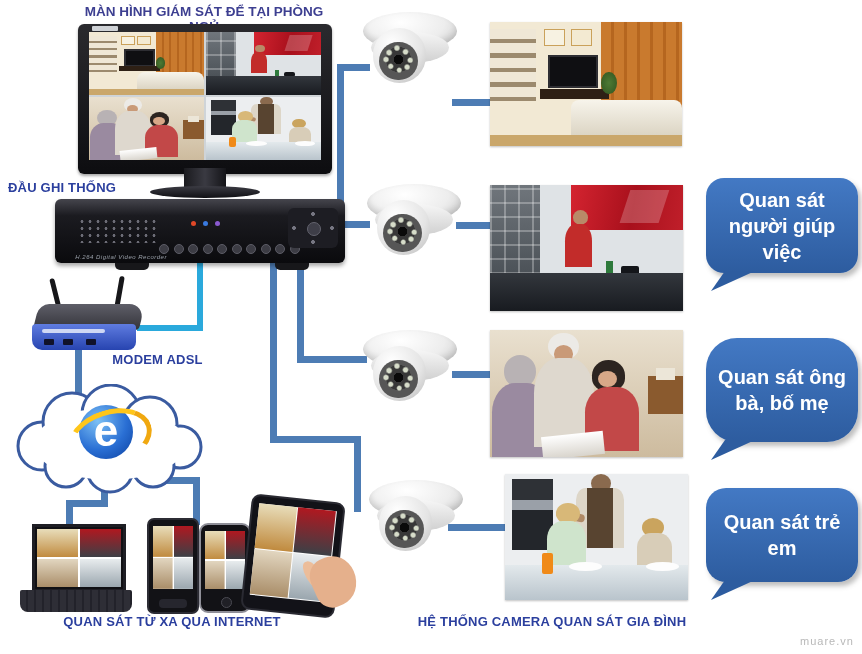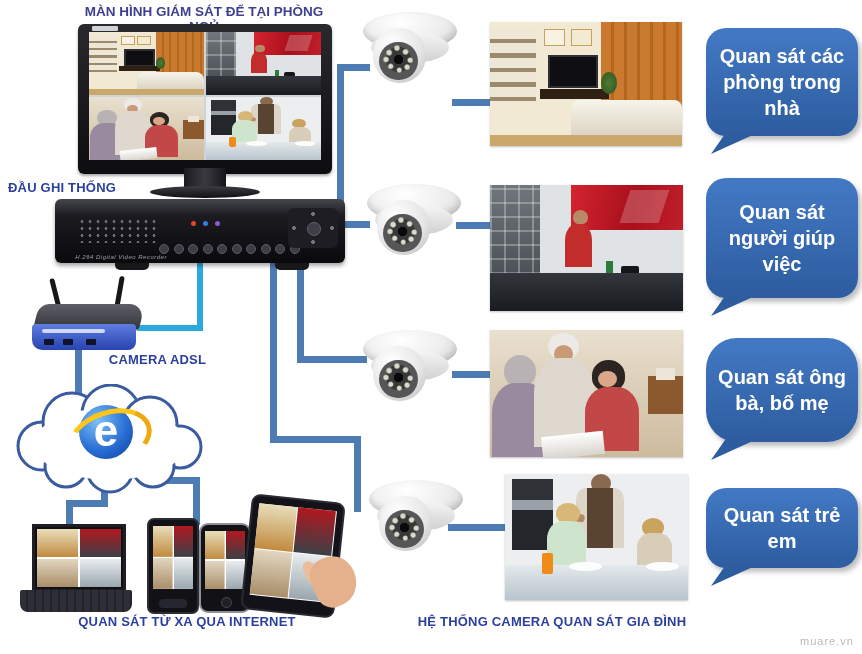--- a/index.html
+++ b/index.html
@@ -302,21 +302,21 @@
     <div class="ant ant1"></div>
     <div class="ant ant2"></div>
     <div class="mdm-top"></div>
     <div class="mdm-front">
       <div class="mdm-strip"></div>
       <div class="mdm-port mdm-p1"></div>
       <div class="mdm-port mdm-p2"></div>
       <div class="mdm-port mdm-p3"></div>
     </div>
   </div>
-  <div class="lbl" style="left:95px;top:352px;width:125px;">CAMERA ADSL</div>
+  <div class="lbl" style="left:95px;top:352px;width:125px;">MODEM ADSL</div>
 
   <div class="cloud">
     <svg width="202" height="114" viewBox="0 0 202 114">
       <g stroke="#3a5ba0" stroke-width="3" fill="#ffffff">
         <circle cx="32" cy="62" r="24"></circle>
           <circle cx="62" cy="38" r="29"></circle>
         <circle cx="101" cy="30" r="29"></circle>
           <circle cx="140" cy="40" r="27"></circle>
         <circle cx="170" cy="63" r="21"></circle>
           <circle cx="143" cy="82" r="21"></circle>
@@ -346,21 +346,21 @@
   <div class="phone phone2">
     <div class="ph-screen quad-mini"></div>
     <div class="home-btn"></div>
   </div>
   <div class="tablet">
     <div class="tab-screen quad-mini"></div>
   </div>
   <div class="thumb"></div>
   <div class="hand"></div>
 
-  <div class="lbl" style="left:41px;top:614px;width:292px;">QUAN SÁT TỪ XA QUA INTERNET</div>
+  <div class="lbl" style="left:26px;top:614px;width:292px;">QUAN SÁT TỪ XA QUA INTERNET</div>
 
   <div class="camera" style="left:362px;top:12px;">
     <div class="cam-top"></div>
     <div class="cam-skirt"></div>
     <div class="cam-ball"></div>
     <div class="cam-lens"></div>
   </div>
   <div class="camera" style="left:366px;top:184px;">
     <div class="cam-top"></div>
     <div class="cam-skirt"></div>
@@ -430,20 +430,19 @@
       <div class="dn-kid1-body"></div>
       <div class="dn-kid2-hair"></div>
       <div class="dn-kid2-body"></div>
       <div class="dn-table"></div>
       <div class="dn-juice"></div>
       <div class="dn-plate1"></div>
       <div class="dn-plate2"></div>
     </div>
   </div>
 
-  <div class="callout" style="top:28px;height:108px;">Quan sát các phòng trong nhà</div>
-  <div class="callout" style="top:178px;height:120px;">Quan sát người giúp việc</div>
+  <div class="callout" style="top:178px;height:95px;border-radius:18px;">Quan sát người giúp việc</div>
   <div class="callout" style="top:338px;height:104px;border-radius:31px;">Quan sát ông bà, bố mẹ</div>
-  <div class="callout" style="top:488px;height:80px;">Quan sát trẻ em</div>
+  <div class="callout" style="top:488px;height:94px;">Quan sát trẻ em</div>
 
   <div class="lbl" style="left:402px;top:614px;width:300px;text-align:center;">HỆ THỐNG CAMERA QUAN SÁT GIA ĐÌNH</div>
   <div class="watermark" style="left:800px;top:635px;">muare.vn</div>
 </div>
 
 </body></html>

